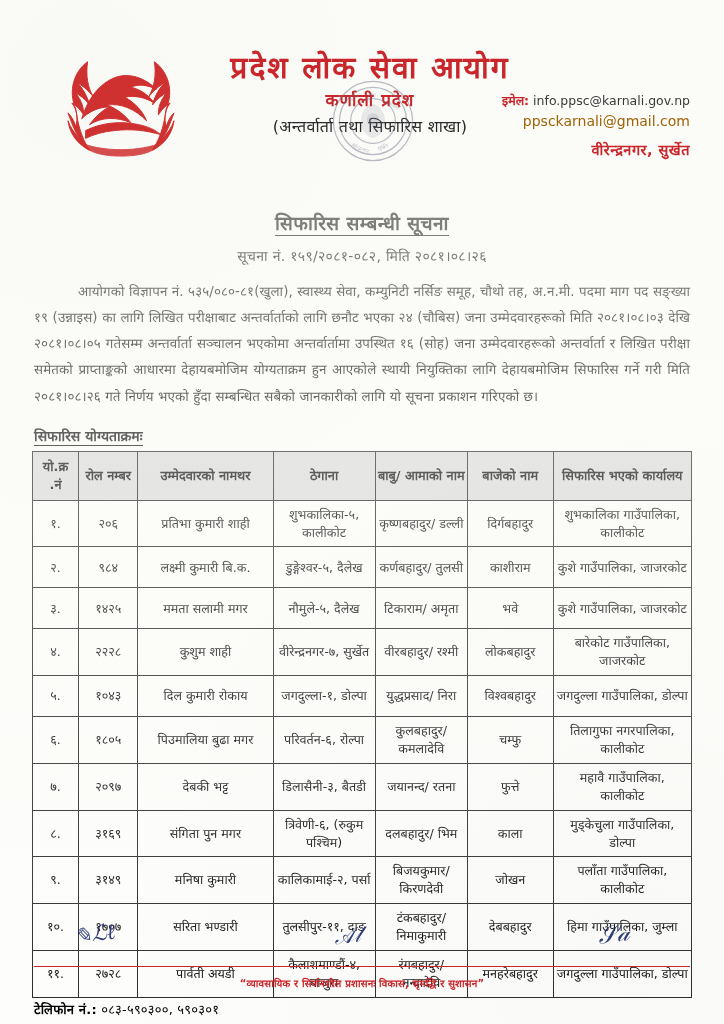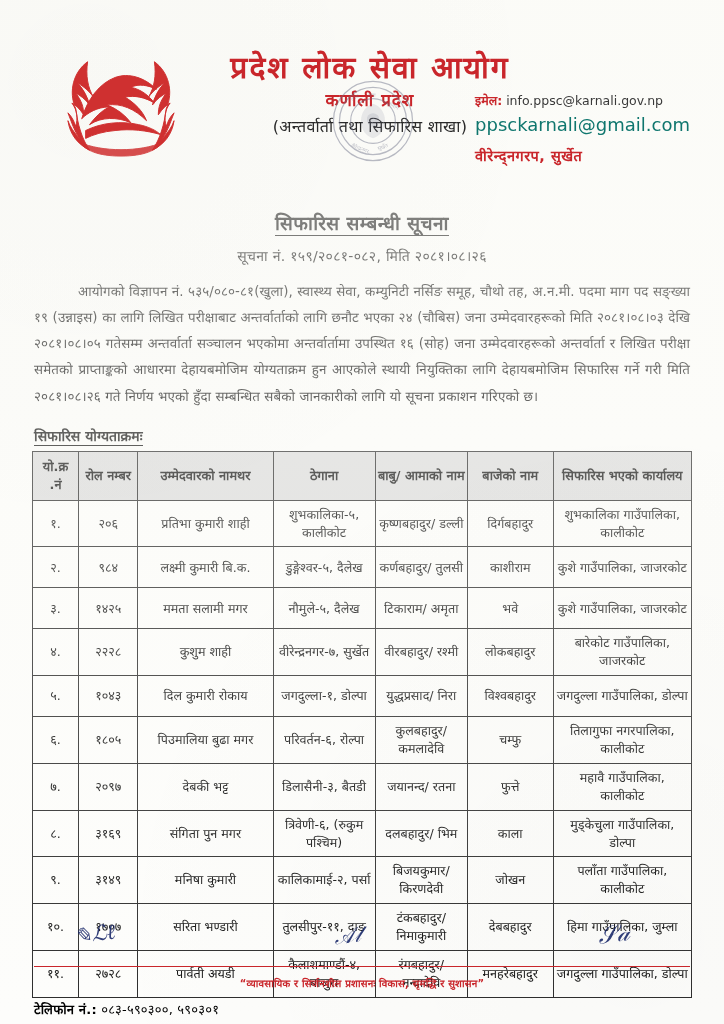--- a/index.html
+++ b/index.html
@@ -90,34 +90,35 @@
     width: 86px;
     height: 86px;
     opacity: 0.55;
     pointer-events: none;
   }
 
   .header-right {
     position: absolute;
     right: 34px;
     top: 92px;
+    text-align: right;
     color: #c9262b;
     line-height: 1.5;
   }
   .hr-email {
     font-size: 12.5px;
     color: #3a3a3a;
   }
   .hr-email .lbl {
     color: #c9262b;
     font-weight: bold;
   }
   .hr-email2 {
-    font-size: 18px;
-    color: #0f766e;
+    font-size: 14px;
+    color: #a16207;
   }
   .hr-place {
     font-size: 14.5px;
     color: #c9262b;
     font-weight: bold;
     margin-top: 8px;
     letter-spacing: 0.5px;
   }
 
   
@@ -302,21 +303,21 @@
         </g>
       </svg>
     </div>
 
     <div class="header-right">
       <div class="hr-email">
         <span class="lbl">इमेल:</span>
         <span>info.ppsc@karnali.gov.np</span>
       </div>
       <div class="hr-email2">ppsckarnali@gmail.com</div>
-      <div class="hr-place">वीरेन्द्नगरप, सुर्खेत</div>
+      <div class="hr-place">वीरेन्द्रनगर, सुर्खेत</div>
     </div>
   </div>
 
   <div class="doc-title">
     <span>सिफारिस सम्बन्धी सूचना</span>
   </div>
   <div class="doc-ref">सूचना नं. १५९/२०८१-०८२, मिति २०८१।०८।२६</div>
 
   <div class="body-wrap">
     <p class="body-para">आयोगको विज्ञापन नं. ५३५/०८०-८१(खुला), स्वास्थ्य सेवा, कम्युनिटी नर्सिङ समूह, चौथो तह, अ.न.मी. पदमा माग पद सङ्ख्या १९ (उन्नाइस) का लागि लिखित परीक्षाबाट अन्तर्वार्ताको लागि छनौट भएका २४ (चौबिस) जना उम्मेदवारहरूको मिति २०८१।०८।०३ देखि २०८१।०८।०५ गतेसम्म अन्तर्वार्ता सञ्चालन भएकोमा अन्तर्वार्तामा उपस्थित १६ (सोह) जना उम्मेदवारहरूको अन्तर्वार्ता र लिखित परीक्षा समेतको प्राप्ताङ्कको आधारमा देहायबमोजिम योग्यताक्रम हुन आएकोले स्थायी नियुक्तिका लागि देहायबमोजिम सिफारिस गर्ने गरी मिति २०८१।०८।२६ गते निर्णय भएको हुँदा सम्बन्धित सबैको जानकारीको लागि यो सूचना प्रकाशन गरिएको छ।</p>

